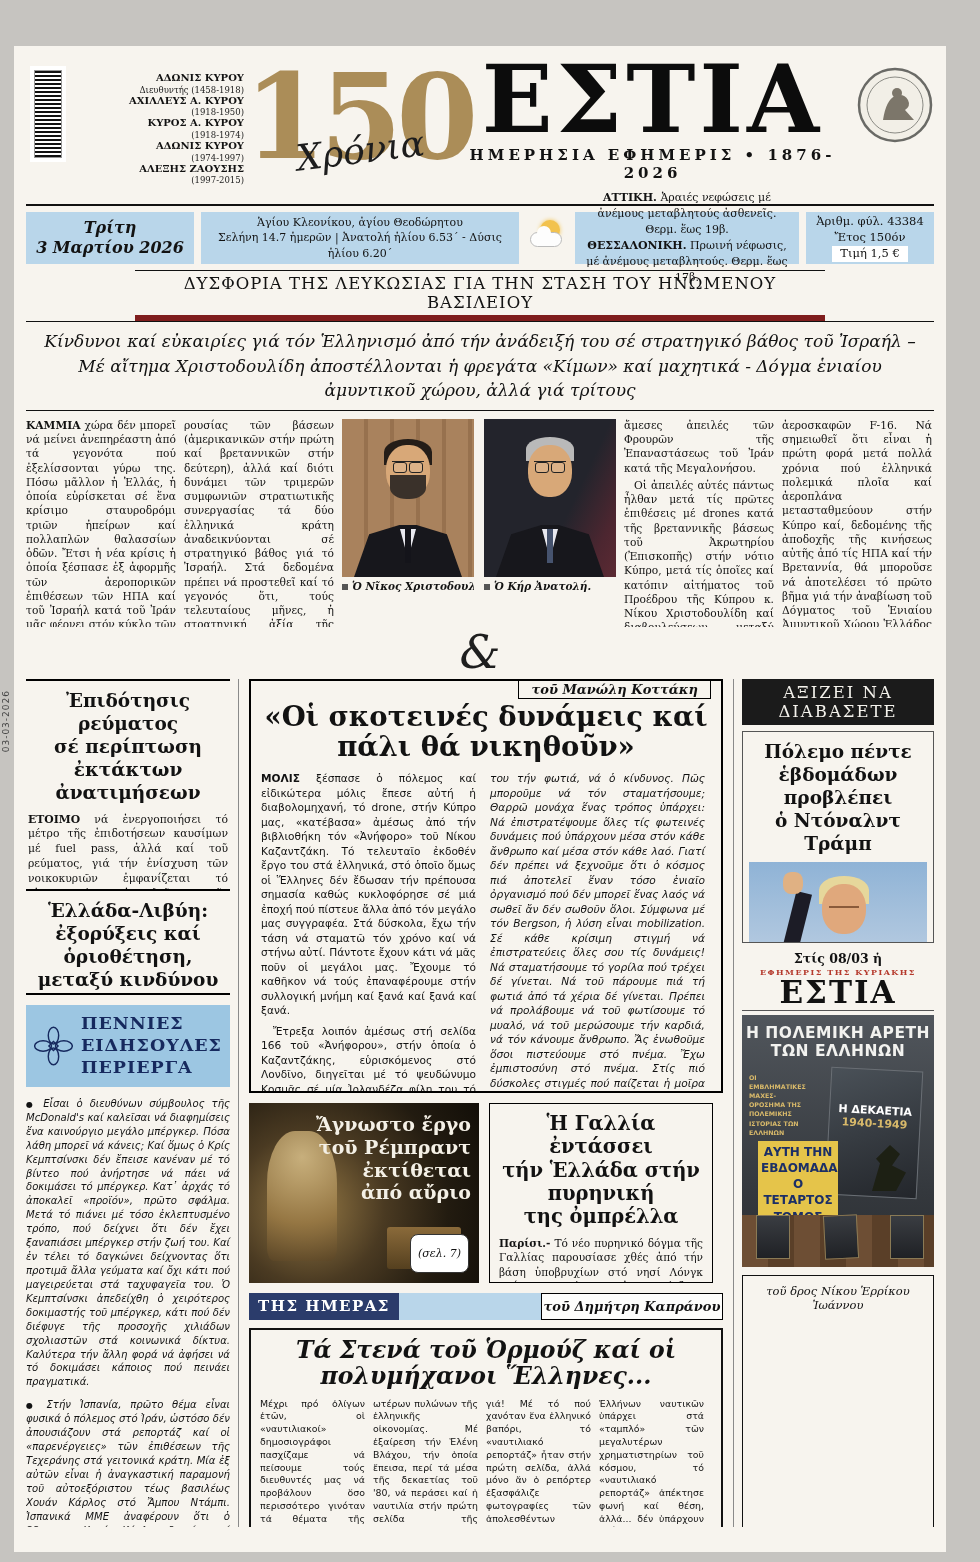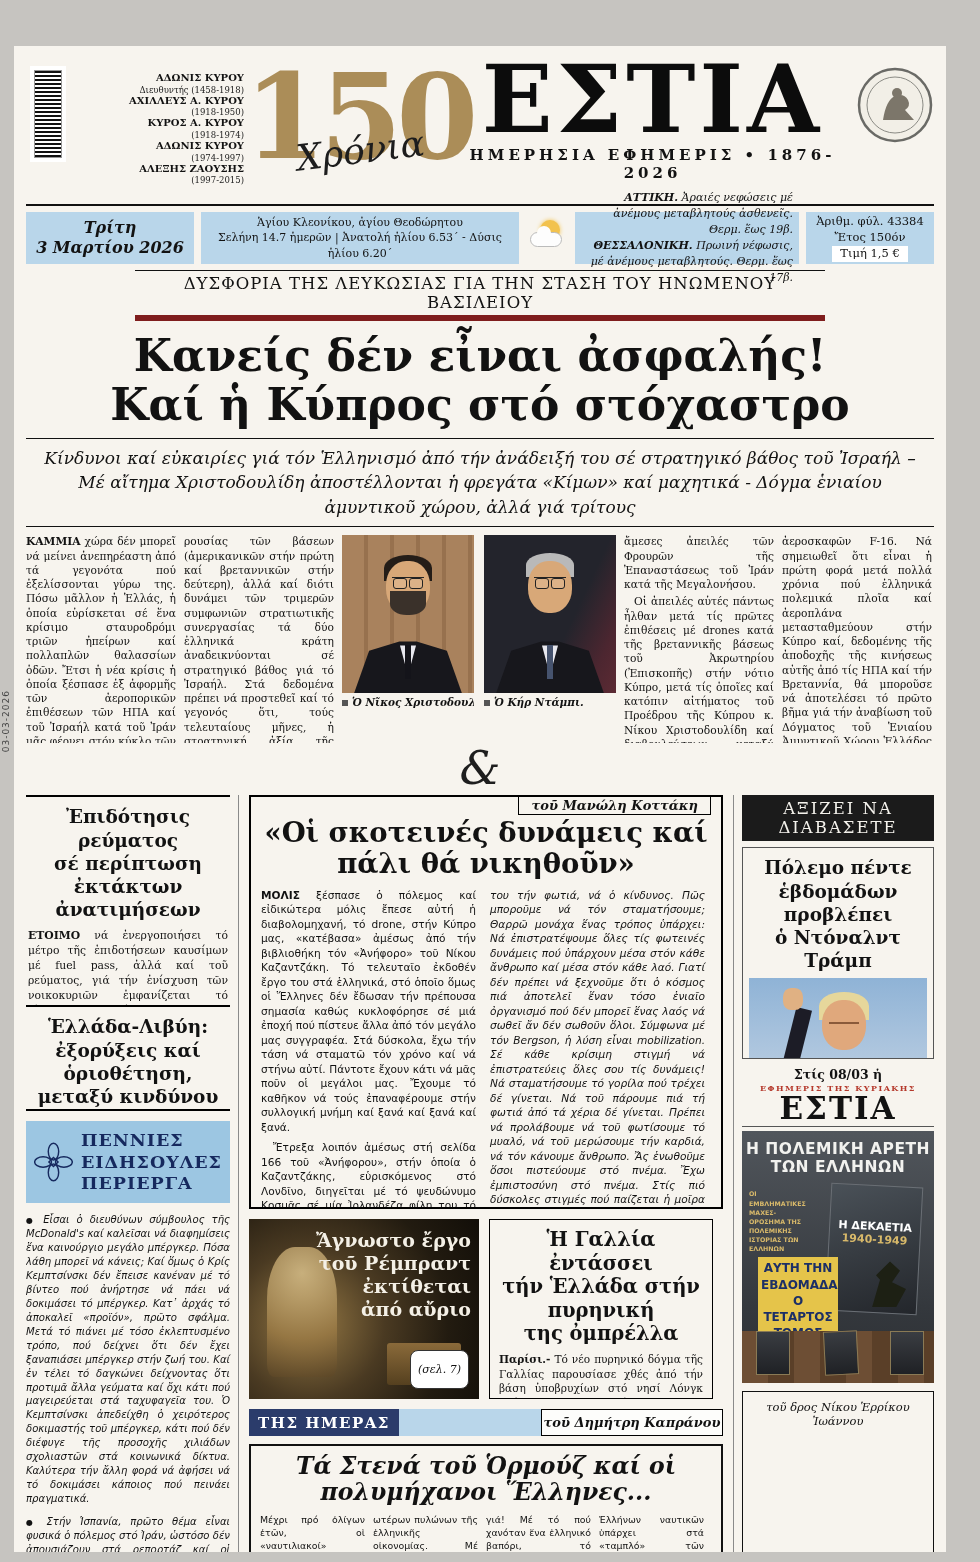--- a/index.html
+++ b/index.html
@@ -31,21 +31,21 @@
   
   .infobar{display:flex;gap:7px;align-items:stretch;margin:6px 0 4px 0;height:52px;}
   .ibox{background:#b9d6ea;display:flex;flex-direction:column;justify-content:center;text-align:center;
         padding:2px 6px;box-sizing:border-box;}
   .date-box{width:168px;font-style:italic;font-weight:bold;font-size:16px;line-height:1.25;}
   .saints-box{width:318px;font-size:11px;line-height:1.4;}
   .wicon{width:42px;position:relative;flex:none;}
   .sun{position:absolute;left:14px;top:8px;width:20px;height:20px;border-radius:50%;background:#f2c24e;box-shadow:0 0 4px #f2c24e;}
   .cloud{position:absolute;left:4px;top:20px;width:30px;height:13px;border-radius:10px;background:#fdfdfd;border:1px solid #bbb;}
   .cloud:before{content:"";position:absolute;left:6px;top:-7px;width:14px;height:14px;border-radius:50%;background:#fdfdfd;}
-  .weather-box{flex:1;text-align:right;font-size:11px;line-height:1.45;font-style:italic;}
+  .weather-box{flex:1;text-align:center;font-size:11px;line-height:1.45;}
   .issue-box{width:128px;font-size:11.5px;line-height:1.35;}
   .price{background:#fff;margin:1px auto 0;padding:0 8px;font-size:11.5px;}
   
   .kicker-wrap{width:76%;margin:6px auto 0;border-top:1px solid #111;border-bottom:6px solid #7f1d1d;padding:3px 0;}
   .kicker{text-align:center;font-size:16.5px;letter-spacing:1px;}
   .headline{margin:10px 0 8px;text-align:center;font-size:44px;line-height:1.12;font-weight:bold;}
   .deck{margin:7px 8px;text-align:center;font-style:italic;font-size:17px;line-height:1.45;}
   .lead-row{display:flex;gap:8px;margin-top:8px;height:208px;overflow:hidden;}
   .lcol{width:150px;flex:none;font-size:10.7px;line-height:1.33;text-align:justify;overflow:hidden;}
   .lcol p{margin:0;}
@@ -224,24 +224,20 @@
       <div class="ibox issue-box">
         <div>Ἀριθμ. φύλ. 43384</div>
         <div>Ἔτος 150όν</div>
         <div class="price">Τιμή 1,5 €</div>
       </div>
     </div>
 
     <div class="kicker-wrap">
       <div class="kicker">ΔΥΣΦΟΡΙΑ ΤΗΣ ΛΕΥΚΩΣΙΑΣ ΓΙΑ ΤΗΝ ΣΤΑΣΗ ΤΟΥ ΗΝΩΜΕΝΟΥ ΒΑΣΙΛΕΙΟΥ</div>
     </div>
-    <h1 class="headline">
-      <span>Κανείς δέν εἶναι ἀσφαλής!</span><br>
-      <span>Καί ἡ Κύπρος στό στόχαστρο</span>
-    </h1>
     <div class="rule-thin"></div>
     <p class="deck">Κίνδυνοι καί εὐκαιρίες γιά τόν Ἑλληνισμό ἀπό τήν ἀνάδειξή του σέ στρατηγικό βάθος τοῦ Ἰσραήλ – Μέ αἴτημα Χριστοδουλίδη ἀποστέλλονται ἡ φρεγάτα «Κίμων» καί μαχητικά - Δόγμα ἑνιαίου ἀμυντικοῦ χώρου, ἀλλά γιά τρίτους</p>
     <div class="rule-thin"></div>
 
     <section class="lead-row">
       <div class="lcol">
         <p><b>ΚΑΜΜΙΑ</b> <span>χώρα δέν μπορεῖ νά μείνει ἀνεπηρέαστη ἀπό τά γεγονότα πού ἐξελίσσονται γύρω της. Πόσω μᾶλλον ἡ Ἑλλάς, ἡ ὁποία εὑρίσκεται σέ ἕνα κρίσιμο σταυροδρόμι τριῶν ἠπείρων καί πολλαπλῶν θαλασσίων ὁδῶν. Ἔτσι ἡ νέα κρίσις ἡ ὁποία ξέσπασε ἐξ ἀφορμῆς τῶν ἀεροπορικῶν ἐπιθέσεων τῶν ΗΠΑ καί τοῦ Ἰσραήλ κατά τοῦ Ἰράν μᾶς φέρνει στόν κύκλο τῶν πιθανῶν στόχων τῶν πυραύλων πού ἡ Τεχεράνη ἐξαπολύει ὡς ἀντίποινα. Πρωτίστως, βεβαίως, στήν κατηγορία αὐτήν εὑρίσκονται ἡ Κρήτη καί ἡ Κύπρος. Τόσο λόγῳ τῆς πα-</span></p>
       </div>
       <div class="lcol">ρουσίας τῶν βάσεων (ἀμερικανικῶν στήν πρώτη καί βρεταννικῶν στήν δεύτερη), ἀλλά καί διότι δυνάμει τῶν τριμερῶν συμφωνιῶν στρατιωτικῆς συνεργασίας τά δύο ἑλληνικά κράτη ἀναδεικνύονται σέ στρατηγικό βάθος γιά τό Ἰσραήλ. Στά δεδομένα πρέπει νά προστεθεῖ καί τό γεγονός ὅτι, τούς τελευταίους μῆνες, ἡ στρατηγική ἀξία τῆς Κύπρου ἔχει ἀναγνωρισθεῖ ἀπό τούς Ἀμερικανούς, ἡ στρατιωτική παρουσία τῶν ὁποίων ἐντείνεται μέ ἀποστολή δυνάμεων, ἀλλά καί μέ τήν διεξαγωγή κοινῶν ἀσκήσεων μέ τήν Ἐθνική Φρουρά. Ἐξ οὗ καί οἱ χθεσινές</div>
       <div class="photos">
@@ -259,21 +255,21 @@
         </figure>
         <figure>
           <div class="ph ph2">
             <div class="hair2"></div>
               <div class="head"></div>
               <div class="glasses"></div>
             <div class="suit"></div>
               <div class="shirt" style="background:#e9e9ef;"></div>
               <div class="tie tie2"></div>
           </div>
-          <figcaption><span class="sq"></span><span>Ὁ Κήρ Ντάμπι.</span></figcaption>
+          <figcaption><span class="sq"></span><span>Ὁ Κήρ Ἀνατολή.</span></figcaption>
         </figure>
       </div>
       <div class="lcol">
         <p>ἄμεσες ἀπειλές τῶν Φρουρῶν τῆς Ἐπαναστάσεως τοῦ Ἰράν κατά τῆς Μεγαλονήσου.</p>
         <p class="ind">Οἱ ἀπειλές αὐτές πάντως ἦλθαν μετά τίς πρῶτες ἐπιθέσεις μέ drones κατά τῆς βρεταννικῆς βάσεως τοῦ Ἀκρωτηρίου (Ἐπισκοπῆς) στήν νότιο Κύπρο, μετά τίς ὁποῖες καί κατόπιν αἰτήματος τοῦ Προέδρου τῆς Κύπρου κ. Νίκου Χριστοδουλίδη καί διαβουλεύσεων μεταξύ Ἀθηνῶν καί Λευκωσίας ἀπεφασίσθη ἡ ἀποστολή στήν περιοχή τῶν φρεγατῶν «Κίμων» καί «Ψαρά», καθώς καί ζεύγους μαχητικῶν</p>
       </div>
       <div class="lcol">
         <p>ἀεροσκαφῶν F-16. Νά σημειωθεῖ ὅτι εἶναι ἡ πρώτη φορά μετά πολλά χρόνια πού ἑλληνικά πολεμικά πλοῖα καί ἀεροπλάνα μετασταθμεύουν στήν Κύπρο καί, δεδομένης τῆς ἀποδοχῆς τῆς κινήσεως αὐτῆς ἀπό τίς ΗΠΑ καί τήν Βρεταννία, θά μποροῦσε νά ἀποτελέσει τό πρῶτο βῆμα γιά τήν ἀναβίωση τοῦ Δόγματος τοῦ Ἑνιαίου Ἀμυντικοῦ Χώρου Ἑλλάδος - Κύπρου. Στήν πραγματικότητα, ἔχουμε αὐτήν τήν στιγμή ἄτυπη ἐφαρμογή τοῦ Δόγματος, πού γίνεται ὅμως ἐπ᾽ ὠφελείᾳ τρίτων.</p>
 
       </div>

